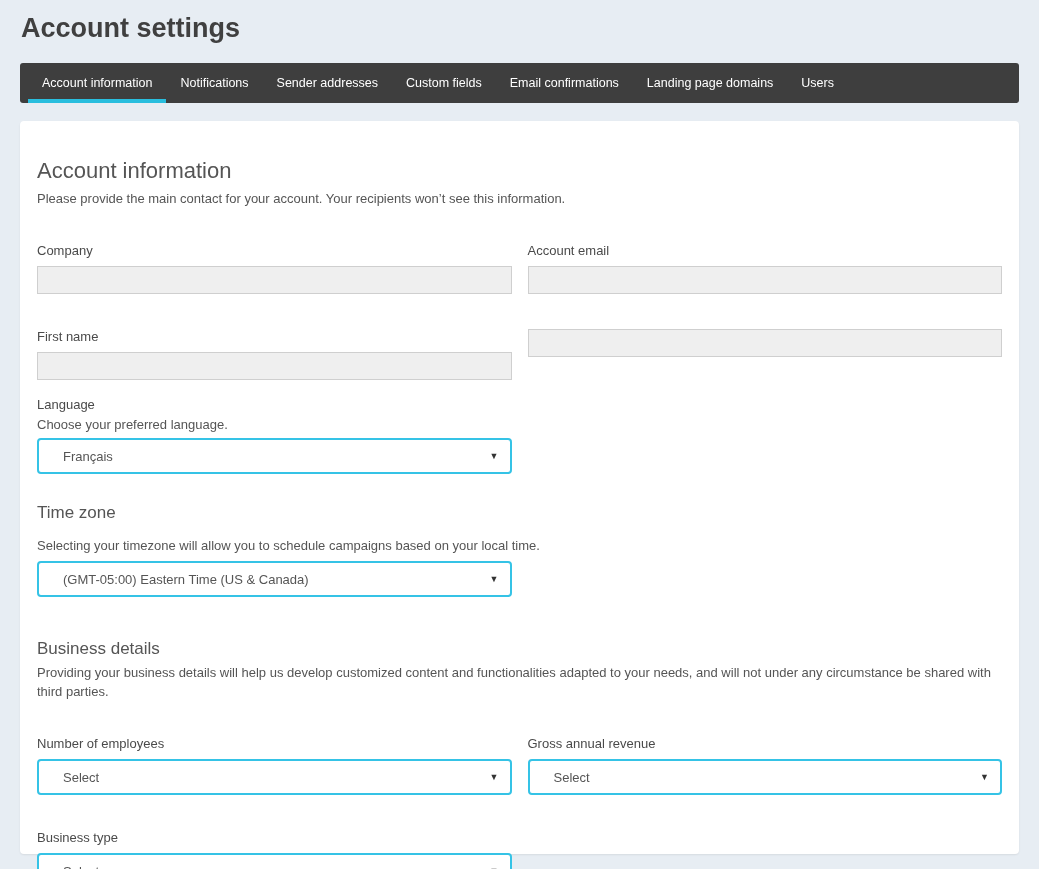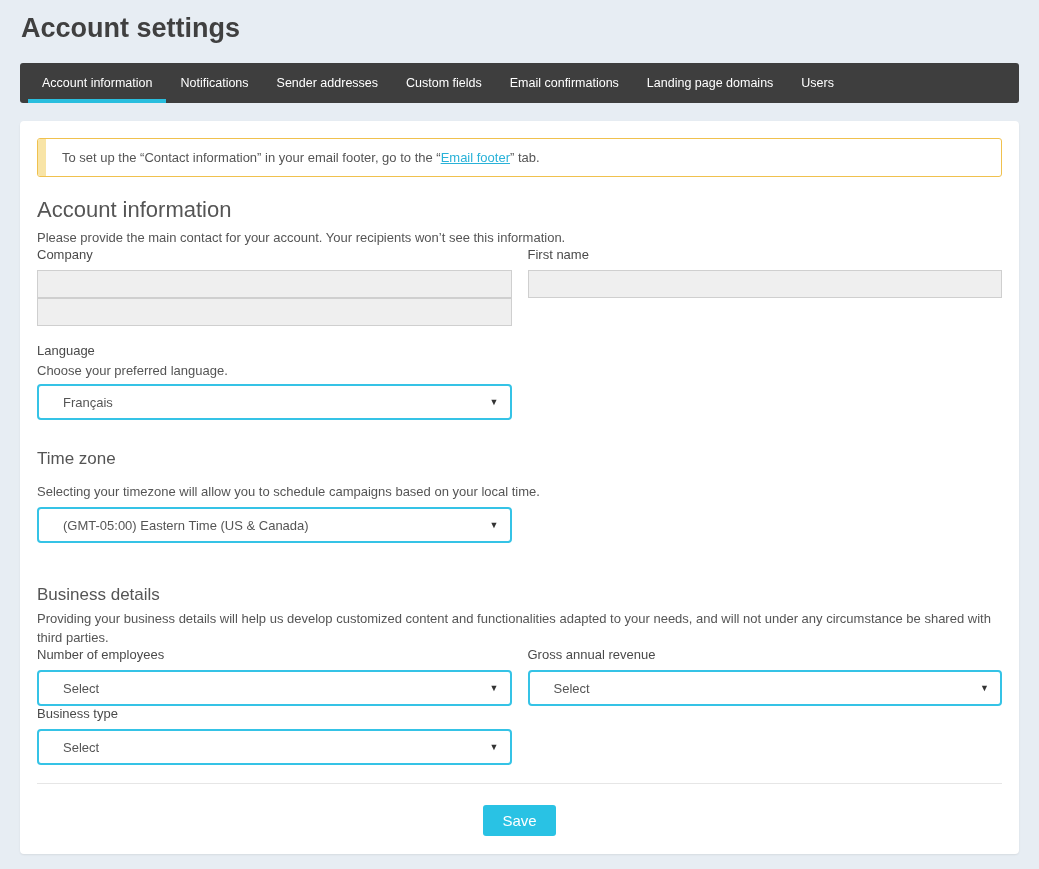--- a/index.html
+++ b/index.html
@@ -87,21 +87,21 @@
     color: #555;
     margin-top: 5px;
     line-height: 19px;
     max-width: 960px;
   }
   .grid-2 {
     display: grid;
     grid-template-columns: 1fr 1fr;
     column-gap: 16px;
   }
-  .field { margin-top: 0; }
+  .field { margin-top: 35px; }
   .field-label {
     display: block;
     font-size: 13px;
     color: #4a4a4a;
     margin-bottom: 8px;
   }
   .text-input {
     width: 100%;
     height: 28px;
     background: #efefef;
@@ -178,31 +178,31 @@
   <div class="tab">Notifications</div>
   <div class="tab">Sender addresses</div>
   <div class="tab">Custom fields</div>
   <div class="tab">Email confirmations</div>
   <div class="tab">Landing page domains</div>
   <div class="tab">Users</div>
 </nav>
 
 <main class="card">
 
-  <div class="alert">
-    <span class="strip"></span>
-    <span>To set up the “Contact information” in your email footer, go to the “</span><a>Email footer</a><span>” tab.</span>
-  </div>
 
   <h2 class="section-title">Account information</h2>
   <p class="section-sub">Please provide the main contact for your account. Your recipients won’t see this information.</p>
 
   <div class="grid-2">
     <div class="field">
       <label class="field-label">Company</label>
+      <input class="text-input" type="text" disabled="" style="">
+    </div>
+    <div class="field">
+      <label class="field-label">Account email</label>
       <input class="text-input" type="text" disabled="" style="">
     </div>
     <div class="field">
       <label class="field-label">First name</label>
       <input class="text-input" type="text" disabled="" style="">
     </div>
     <div class="field">
       <input class="text-input" type="text" disabled="" style="">
     </div>
   </div>

